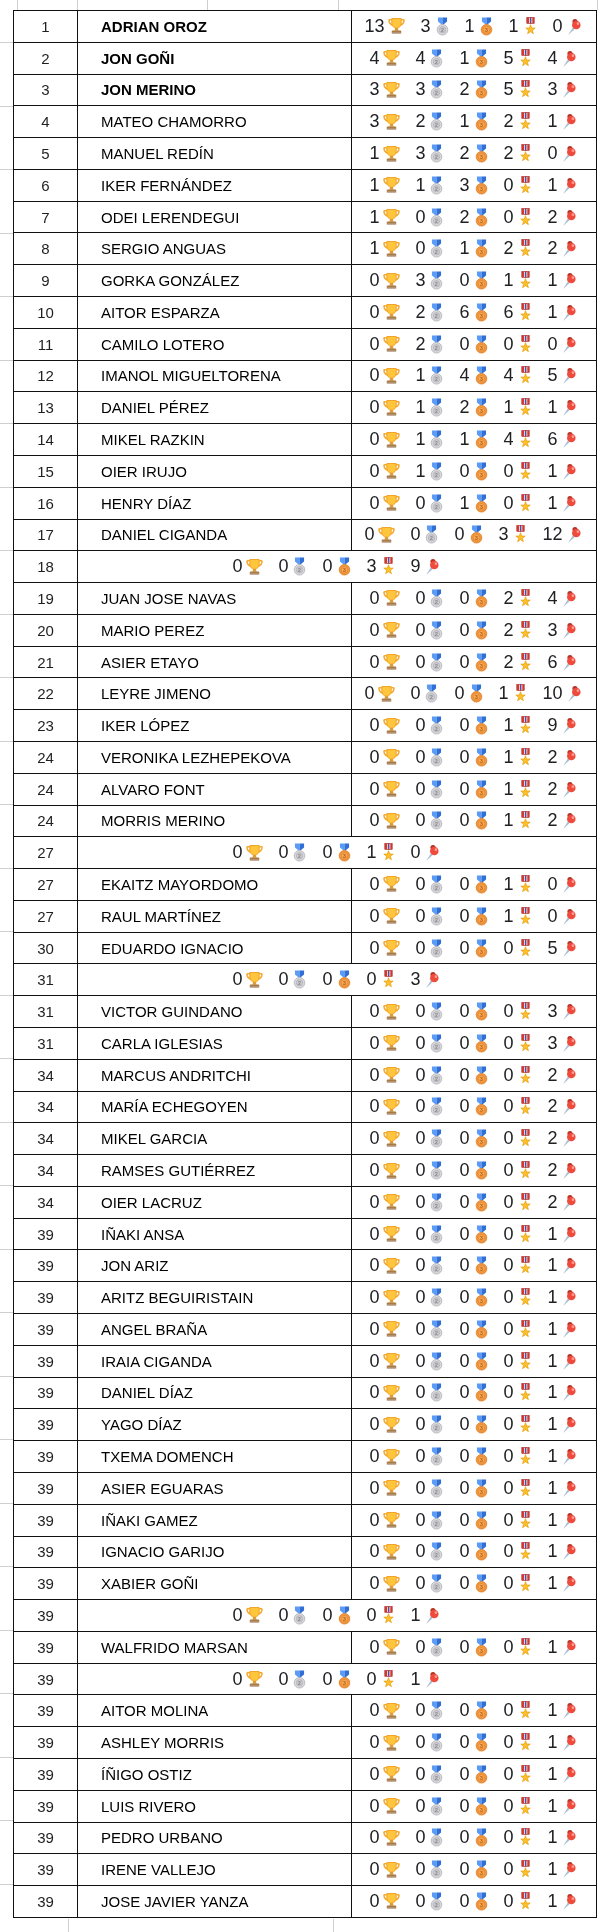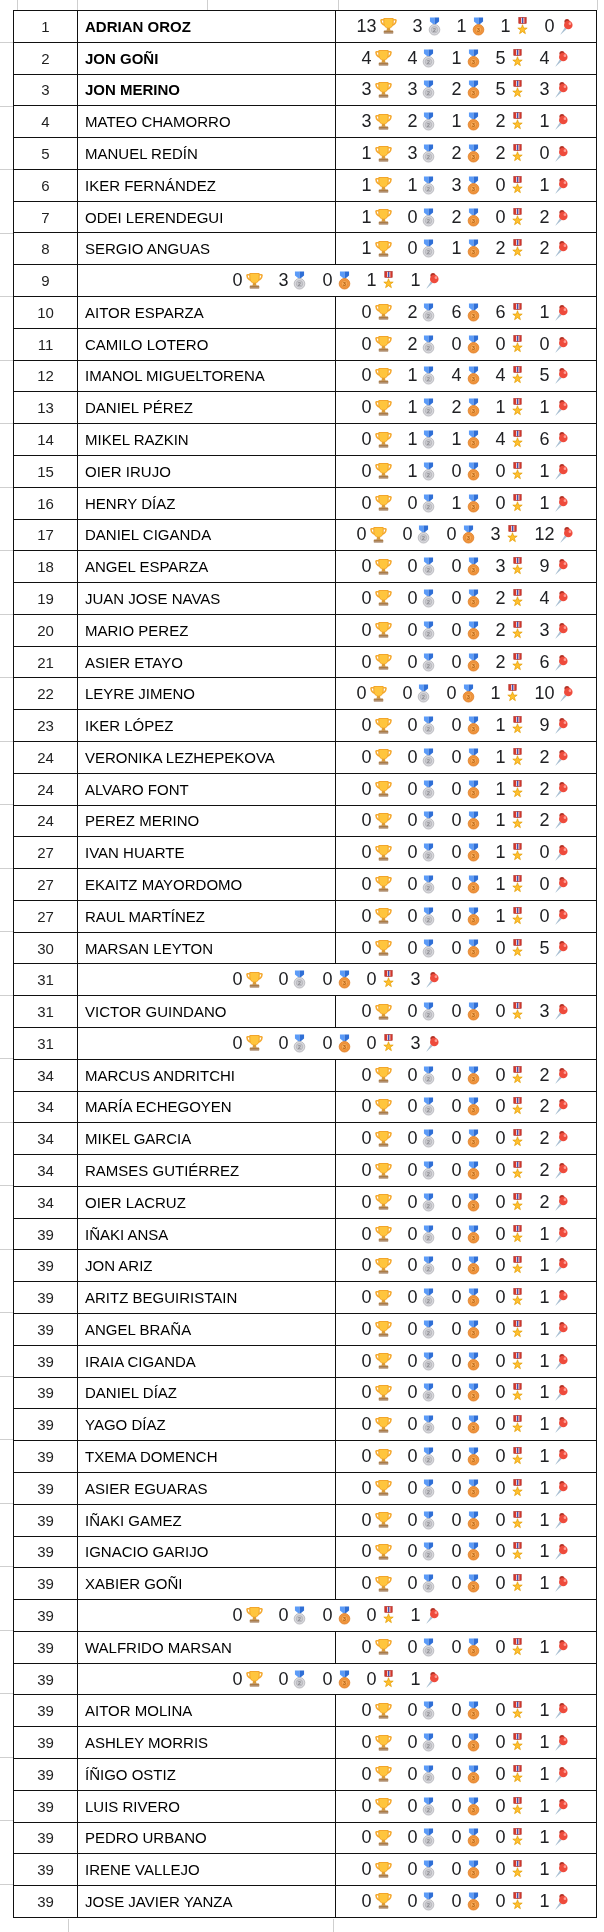--- a/index.html
+++ b/index.html
@@ -14,21 +14,21 @@
   
   .table{position:absolute;left:13px;top:10px;width:584px;height:1908px;
          border:1.5px solid #111;box-sizing:border-box;
          display:flex;flex-direction:column;background:#fff;}
   .row{flex:1;display:flex;min-height:0;}
   .row + .row{border-top:1.5px solid #111;}
   .cell{box-sizing:border-box;display:flex;align-items:center;overflow:hidden;}
   .rank{width:64px;justify-content:center;border-right:1.5px solid #111;
         font-size:15px;color:#1f1f1f;}
   .name{width:258px;border-right:1.5px solid #111;padding-left:7px;
-        font-size:15px;color:#000;white-space:nowrap;}
+        font-size:15px;color:#000;white-space:nowrap;margin-left:16px;}
   .name.bold{font-weight:700;}
   .stats{flex:1;justify-content:center;gap:13px;}
   .pair{display:flex;align-items:center;gap:2px;}
   .num{font-size:18px;color:#202124;}
   .icon{width:19px;height:19px;flex:none;display:block;}
   .icon.trophy{width:21px;height:20px;}
   svg text{font-family:"Liberation Sans",sans-serif;}
 </style>
 </head>
 <body>
@@ -401,20 +401,21 @@
           <span class="pair">
             <span class="num">2</span>
             <svg class="icon" viewBox="0 0 20 20">
               <use href="#sym-pushpin"></use>
             </svg>
           </span>
         </div>
       </div>
       <div class="row">
         <div class="cell rank">9</div>
+        <div class="cell name">GORKA GONZÁLEZ</div>
         <div class="cell stats">
           <span class="pair">
             <span class="num">0</span>
             <svg class="icon trophy" viewBox="0 0 20 20">
               <use href="#sym-trophy"></use>
             </svg>
           </span>
           <span class="pair">
             <span class="num">3</span>
             <svg class="icon" viewBox="0 0 20 20">
@@ -724,21 +725,20 @@
           <span class="pair">
             <span class="num">12</span>
             <svg class="icon" viewBox="0 0 20 20">
               <use href="#sym-pushpin"></use>
             </svg>
           </span>
         </div>
       </div>
       <div class="row">
         <div class="cell rank">18</div>
-        <div class="cell name">ANGEL ESPARZA</div>
         <div class="cell stats">
           <span class="pair">
             <span class="num">0</span>
             <svg class="icon trophy" viewBox="0 0 20 20">
               <use href="#sym-trophy"></use>
             </svg>
           </span>
           <span class="pair">
             <span class="num">0</span>
             <svg class="icon" viewBox="0 0 20 20">
@@ -1012,21 +1012,21 @@
           <span class="pair">
             <span class="num">2</span>
             <svg class="icon" viewBox="0 0 20 20">
               <use href="#sym-pushpin"></use>
             </svg>
           </span>
         </div>
       </div>
       <div class="row">
         <div class="cell rank">24</div>
-        <div class="cell name">PEREZ MERINO</div>
+        <div class="cell name">MORRIS MERINO</div>
         <div class="cell stats">
           <span class="pair">
             <span class="num">0</span>
             <svg class="icon trophy" viewBox="0 0 20 20">
               <use href="#sym-trophy"></use>
             </svg>
           </span>
           <span class="pair">
             <span class="num">0</span>
             <svg class="icon" viewBox="0 0 20 20">
@@ -1048,21 +1048,20 @@
           <span class="pair">
             <span class="num">2</span>
             <svg class="icon" viewBox="0 0 20 20">
               <use href="#sym-pushpin"></use>
             </svg>
           </span>
         </div>
       </div>
       <div class="row">
         <div class="cell rank">27</div>
-        <div class="cell name">IVAN HUARTE</div>
         <div class="cell stats">
           <span class="pair">
             <span class="num">0</span>
             <svg class="icon trophy" viewBox="0 0 20 20">
               <use href="#sym-trophy"></use>
             </svg>
           </span>
           <span class="pair">
             <span class="num">0</span>
             <svg class="icon" viewBox="0 0 20 20">
@@ -1156,21 +1155,21 @@
           <span class="pair">
             <span class="num">0</span>
             <svg class="icon" viewBox="0 0 20 20">
               <use href="#sym-pushpin"></use>
             </svg>
           </span>
         </div>
       </div>
       <div class="row">
         <div class="cell rank">30</div>
-        <div class="cell name">MARSAN LEYTON</div>
+        <div class="cell name">EDUARDO IGNACIO</div>
         <div class="cell stats">
           <span class="pair">
             <span class="num">0</span>
             <svg class="icon trophy" viewBox="0 0 20 20">
               <use href="#sym-trophy"></use>
             </svg>
           </span>
           <span class="pair">
             <span class="num">0</span>
             <svg class="icon" viewBox="0 0 20 20">
@@ -1263,20 +1262,21 @@
           <span class="pair">
             <span class="num">3</span>
             <svg class="icon" viewBox="0 0 20 20">
               <use href="#sym-pushpin"></use>
             </svg>
           </span>
         </div>
       </div>
       <div class="row">
         <div class="cell rank">31</div>
+        <div class="cell name">CARLA IGLESIAS</div>
         <div class="cell stats">
           <span class="pair">
             <span class="num">0</span>
             <svg class="icon trophy" viewBox="0 0 20 20">
               <use href="#sym-trophy"></use>
             </svg>
           </span>
           <span class="pair">
             <span class="num">0</span>
             <svg class="icon" viewBox="0 0 20 20">

